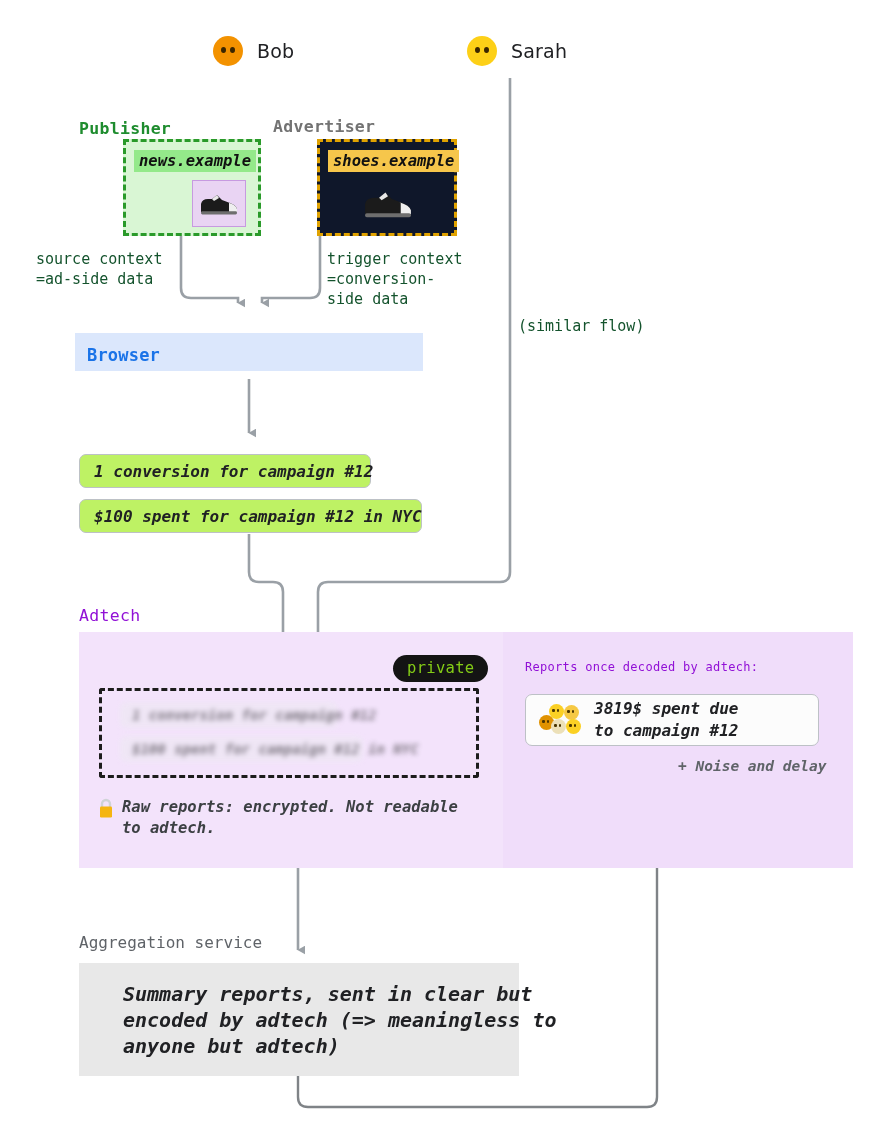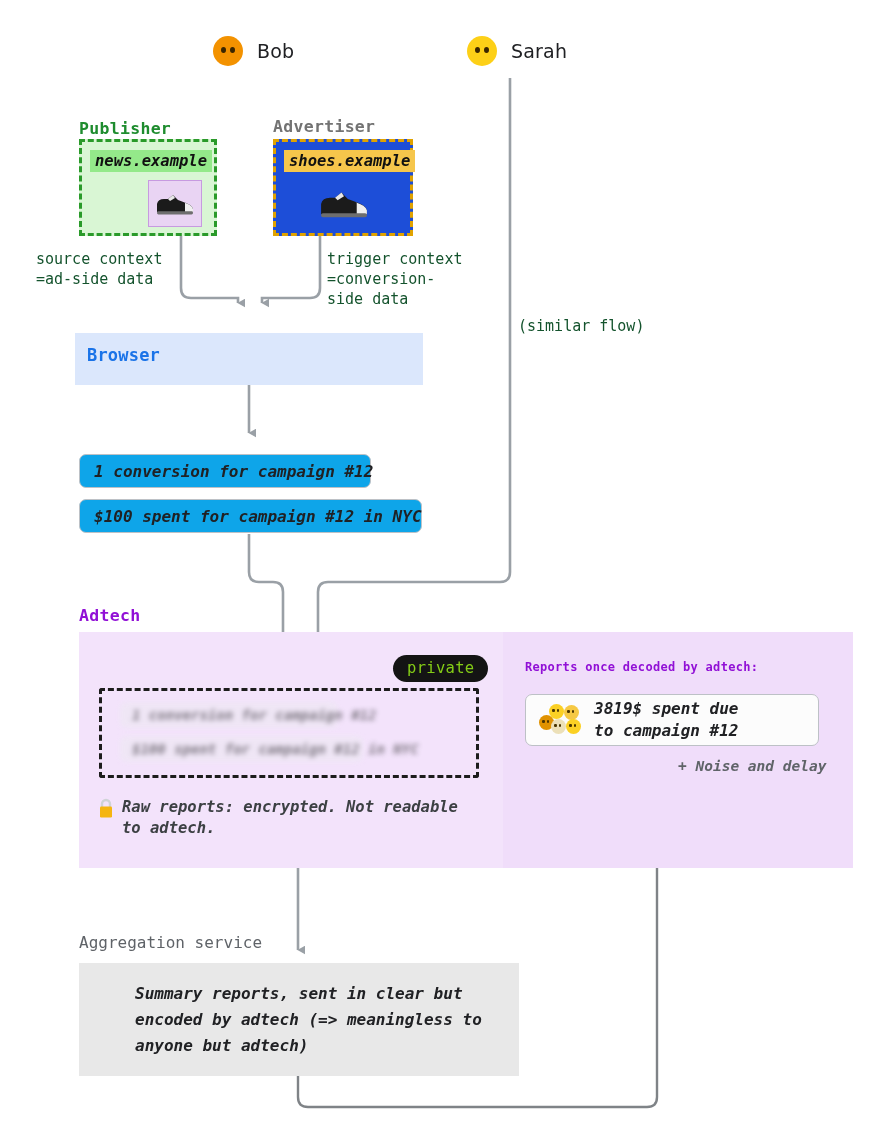--- a/index.html
+++ b/index.html
@@ -70,20 +70,21 @@
   .card-label {
     position: absolute;
     font-size: 16.5px;
     font-weight: bold;
     letter-spacing: .3px;
     white-space: nowrap;
   }
   .site-card {
     position: absolute;
     box-sizing: border-box;
+    margin-left: 44px;
   }
   .origin-chip {
     position: absolute;
     font-size: 15.5px;
     font-style: italic;
     font-weight: bold;
     padding: 2px 5px;
     white-space: nowrap;
     color: #111;
   }
@@ -102,42 +103,42 @@
   .note {
     position: absolute;
     font-size: 15px;
     line-height: 20px;
     color: #14532d;
     white-space: pre;
   }
   .section-label {
     position: absolute;
     font-size: 16.5px;
-    font-weight: bold;
+    font-weight: normal;
     letter-spacing: .3px;
     white-space: nowrap;
   }
 
   
   .panel {
     position: absolute;
     box-sizing: border-box;
   }
   .panel-title {
     position: absolute;
     font-size: 17px;
     font-weight: bold;
     letter-spacing: .2px;
   }
 
   
   .report-box {
     position: absolute;
     box-sizing: border-box;
-    background: #0ea5e9;
+    background: #bef264;
     border: 1.5px solid #bdc1c6;
     border-radius: 7px;
     display: flex;
     align-items: center;
     padding: 0 14px;
     font-size: 16px;
     font-style: italic;
     font-weight: bold;
     color: #202124;
     white-space: nowrap;
@@ -236,27 +237,27 @@
   }
 
   .agg-box {
     position: absolute;
     box-sizing: border-box;
     background: #e8e8e8;
     display: flex;
     align-items: center;
   }
   .agg-text {
-    font-size: 16px;
+    font-size: 20px;
     font-style: italic;
     font-weight: bold;
     line-height: 26px;
     color: #202124;
     white-space: pre;
-    padding-left: 56px;
+    padding-left: 44px;
   }
 </style>
 </head>
 <body>
 
 <div id="canvas">
 
   <svg class="wires" viewBox="0 0 894 1144">
     <defs>
       <marker id="ah" markerWidth="9" markerHeight="8" refX="4.5" refY="7.4" orient="auto" markerUnits="userSpaceOnUse">
@@ -301,40 +302,40 @@
         <path d="M2,16 L2,11 Q3,6 9,6 L13,6 L18,2 L23,7 L31,10 Q37,12 38,16 L38,19 L2,19 Z" fill="#1b1b1b"></path>
         <path d="M29,9.6 Q37,12 38,16 L38,19 L30,19 L30,9.8 Z" fill="#efefef"></path>
         <path d="M13,6 L18,2 L20,5 L15,8 Z" fill="#e8e8e8"></path>
         <rect x="2" y="18.3" width="36" height="3.1" rx="1.4" fill="#6e6e6e"></rect>
       </svg>
     </div>
   </div>
 
   <div class="card-label" style="left:273px; top:117px; color:#737373;">Advertiser</div>
 
-  <div class="site-card" style="left:273px; top:139px; width:140px; height:97px; background:#1d4ed8; border:3.5px dashed #e0a200;">
+  <div class="site-card" style="left:273px; top:139px; width:140px; height:97px; background:#0f172a; border:3.5px dashed #e0a200;">
     <div class="origin-chip" style="left:8px; top:8px; background:#f6c64b;">shoes.example</div>
     <div style="position:absolute; left:41px; top:48px;">
       <svg class="shoe" width="54" height="28" viewBox="0 0 40 22">
         <path d="M2,16 L2,11 Q3,6 9,6 L13,6 L18,2 L23,7 L31,10 Q37,12 38,16 L38,19 L2,19 Z" fill="#1b1b1b"></path>
         <path d="M29,9.6 Q37,12 38,16 L38,19 L30,19 L30,9.8 Z" fill="#efefef"></path>
         <path d="M13,6 L18,2 L20,5 L15,8 Z" fill="#e8e8e8"></path>
         <rect x="2" y="18.3" width="36" height="3.1" rx="1.4" fill="#6e6e6e"></rect>
       </svg>
     </div>
   </div>
 
   <div class="note" style="left:36px; top:249px;">source context
 =ad-side data</div>
   <div class="note" style="left:327px; top:249px;">trigger context
 =conversion-
 side data</div>
   <div class="note" style="left:518px; top:316px;">(similar flow)</div>
 
-  <div class="panel" style="left:75px; top:333px; width:348px; height:52px; background:#dbe7fc;">
+  <div class="panel" style="left:75px; top:333px; width:348px; height:38px; background:#dbe7fc;">
     <div class="panel-title" style="left:12px; top:12px; color:#1a73e8;">Browser</div>
   </div>
 
   <div class="report-box" style="left:79px; top:454px; width:292px; height:34px;">1 conversion for campaign #12</div>
   <div class="report-box" style="left:79px; top:499px; width:343px; height:34px;">$100 spent for campaign #12 in NYC</div>
 
   <div class="section-label" style="left:79px; top:606px; color:#9110d6;">Adtech</div>
 
   <div class="panel" style="left:79px; top:632px; width:774px; height:236px; background:#f3e3fb;"></div>
   <div class="panel" style="left:503px; top:632px; width:350px; height:236px; background:#f0ddfa;"></div>

